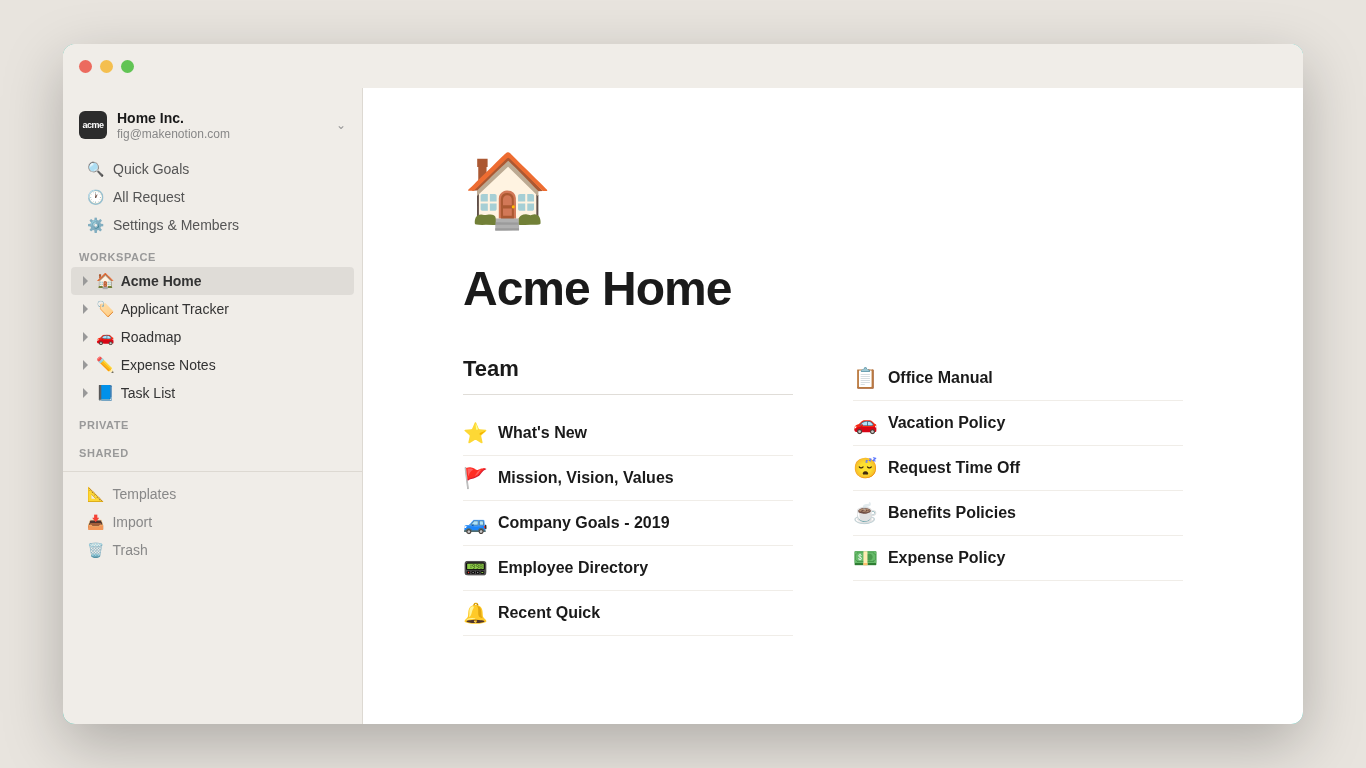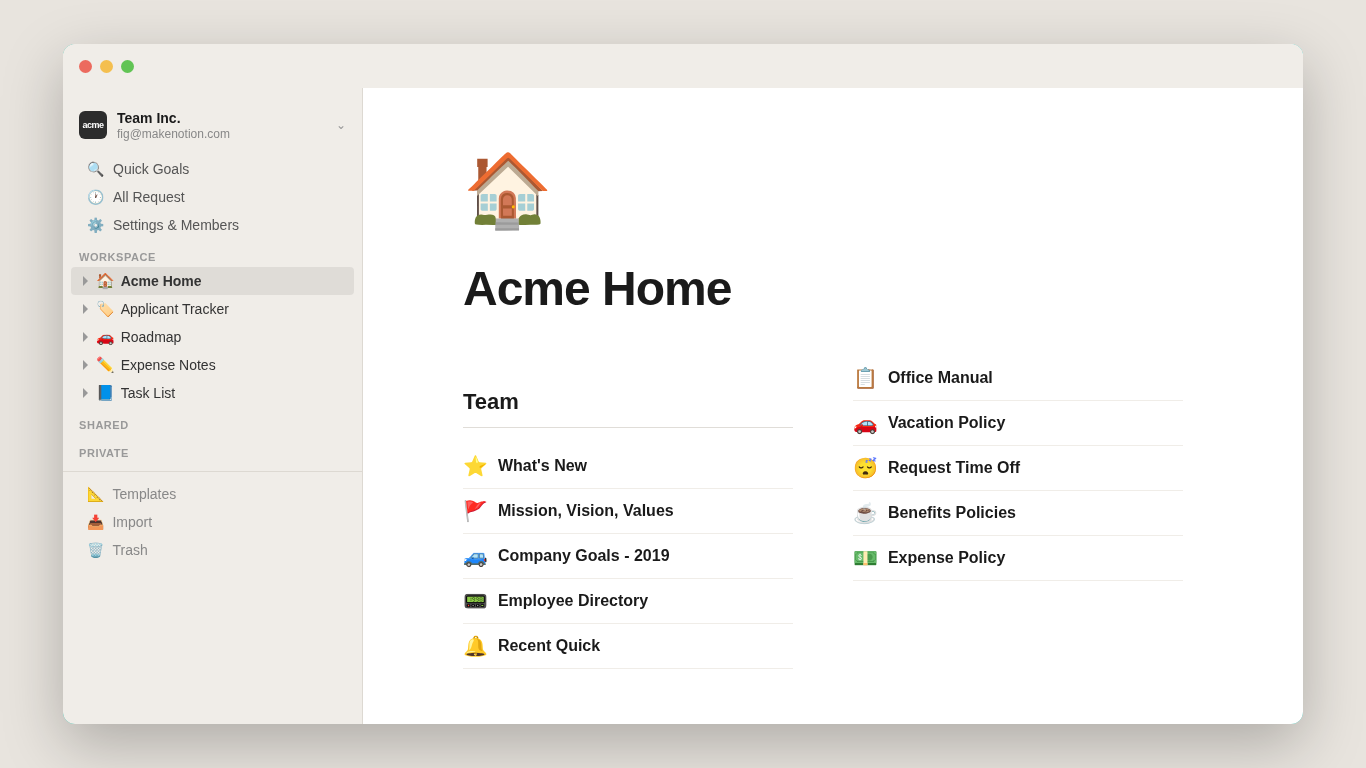--- a/index.html
+++ b/index.html
@@ -202,21 +202,20 @@
     .content-column {
       flex: 1;
     }
     .column-title {
       font-size: 22px;
       font-weight: 700;
       color: #1a1a1a;
       margin-bottom: 16px;
       padding-bottom: 12px;
       border-bottom: 1px solid #e0ddd8;
-      margin-top: 33px;
     }
     .content-list {
       list-style: none;
     }
     .content-list-item {
       display: flex;
       align-items: center;
       gap: 10px;
       padding: 10px 0;
       border-bottom: 1px solid #f0ede8;
@@ -248,21 +247,21 @@
 
   <div class="sidebar">
     <div class="sidebar-inner">
 
       <div class="workspace-header">
         <div class="workspace-info">
           <div class="workspace-logo">
             <span>acme</span>
           </div>
           <div class="workspace-text">
-            <div class="workspace-name">Team Inc.</div>
+            <div class="workspace-name">Home Inc.</div>
             <div class="workspace-email">fig@makenotion.com</div>
           </div>
         </div>
         <span class="chevron-icon">⌄</span>
       </div>
 
       <div class="sidebar-nav-item">
         <span class="sidebar-nav-icon">🔍</span>
         <span>Quick Goals</span>
       </div>
@@ -296,22 +295,22 @@
         <span class="triangle triangle-right"></span>
         <span class="page-emoji">✏️</span>
         <span>Expense Notes</span>
       </div>
       <div class="sidebar-page-item">
         <span class="triangle triangle-right"></span>
         <span class="page-emoji">📘</span>
         <span>Task List</span>
       </div>
 
+      <div class="section-label">PRIVATE</div>
       <div class="section-label">SHARED</div>
-      <div class="section-label">PRIVATE</div>
 
       <div class="sidebar-bottom">
         <div class="sidebar-bottom-item">
           <span>📐</span>
           <span>Templates</span>
         </div>
         <div class="sidebar-bottom-item">
           <span>📥</span>
           <span>Import</span>
         </div>

